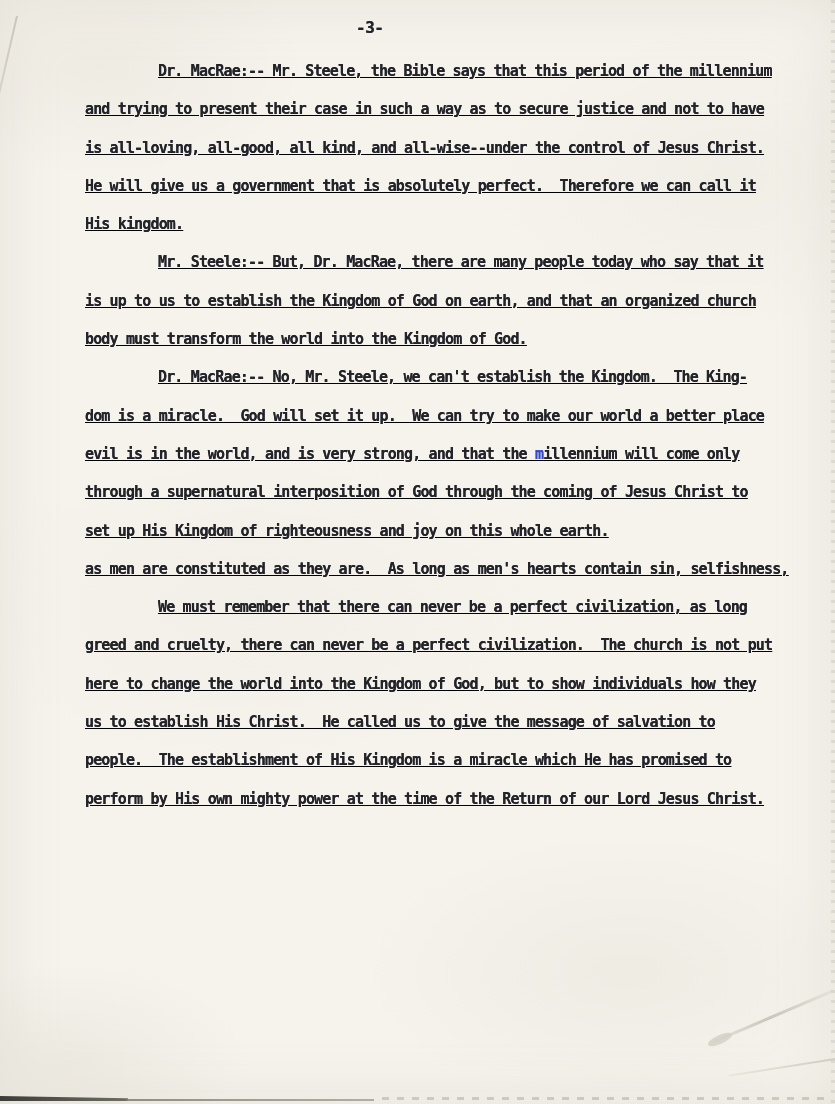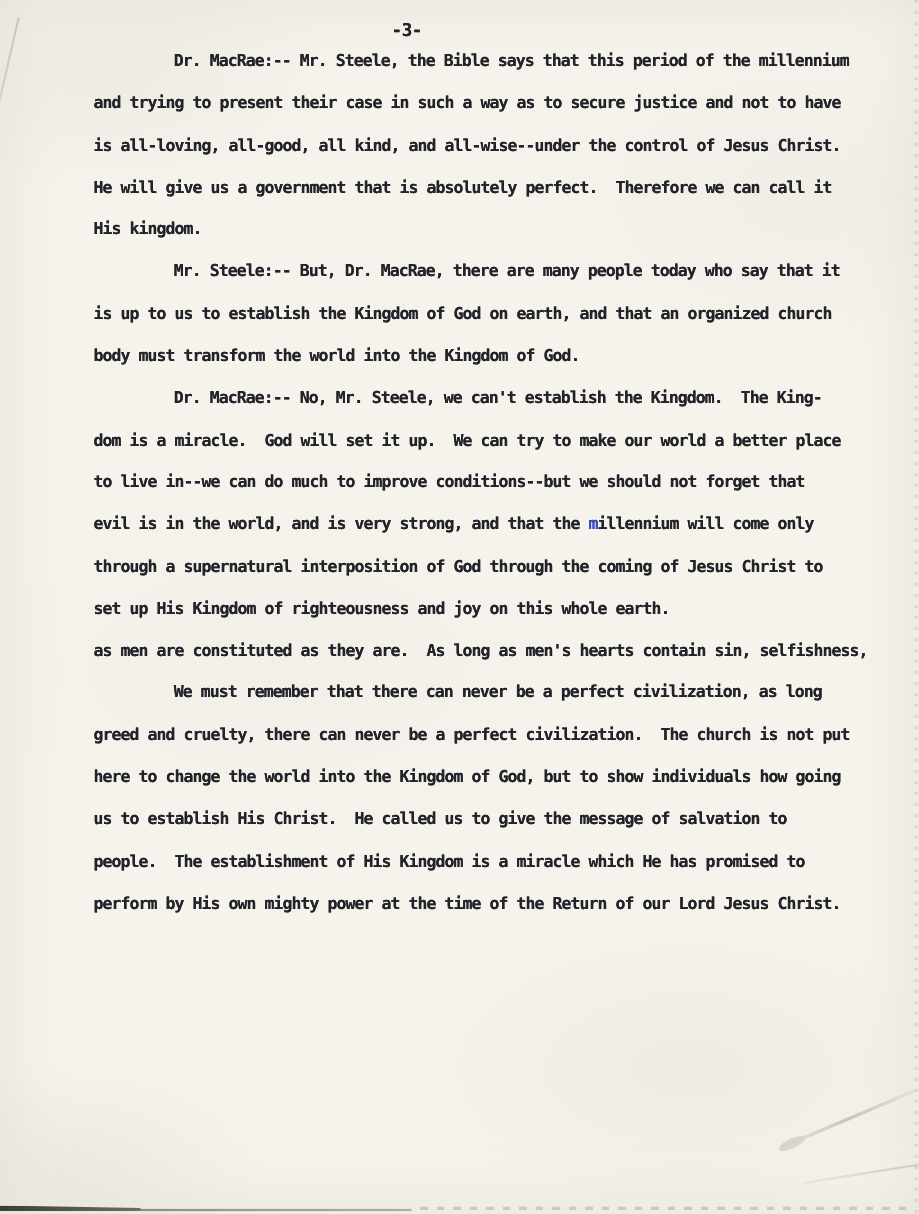--- a/index.html
+++ b/index.html
@@ -36,23 +36,24 @@
     left: 356px;
     font-size: 16px;
     font-weight: bold;
     line-height: 26px;
     letter-spacing: -0.5px;
     color: var(--ink, #23232a);
     text-shadow: 0 0 0.5px rgba(25,25,35,0.85);
   }
   .doc-body {
     position: absolute;
-    top: 36px;
+    top: 52px;
     left: 85px;
     width: 715px;
+    text-decoration: underline;
   }
   .line {
     height: 38.3px;
     line-height: 38.3px;
     white-space: pre;
     font-size: 15px;
     font-weight: bold;
     letter-spacing: -0.85px;
     color: var(--ink, #23232a);
     text-shadow: 0 0 0.5px rgba(25,25,35,0.85);
@@ -130,28 +131,27 @@
       <div class="line indent"><span>Dr. MacRae:-- Mr. Steele, the Bible says that this period of the millennium</span></div>
       <div class="line"><span>and trying to present their case in such a way as to secure justice and not to have</span></div>
       <div class="line"><span>is all-loving, all-good, all kind, and all-wise--under the control of Jesus Christ.</span></div>
       <div class="line"><span>He will give us a government that is absolutely perfect.  Therefore we can call it</span></div>
       <div class="line"><span>His kingdom.</span></div>
       <div class="line indent"><span>Mr. Steele:-- But, Dr. MacRae, there are many people today who say that it</span></div>
       <div class="line"><span>is up to us to establish the Kingdom of God on earth, and that an organized church</span></div>
       <div class="line"><span>body must transform the world into the Kingdom of God.</span></div>
       <div class="line indent"><span>Dr. MacRae:-- No, Mr. Steele, we can't establish the Kingdom.  The King-</span></div>
       <div class="line"><span>dom is a miracle.  God will set it up.  We can try to make our world a better place</span></div>
-      <div class="line"><span>to live in--we can do much to improve conditions--but we should not forget that</span></div>
       <div class="line"><span>evil is in the world, and is very strong, and that the </span><span class="hand" style="color: rgb(54, 71, 197);">m</span><span>illennium will come only</span></div>
       <div class="line"><span>through a supernatural interposition of God through the coming of Jesus Christ to</span></div>
       <div class="line"><span>set up His Kingdom of righteousness and joy on this whole earth.</span></div>
       <div class="line"><span>as men are constituted as they are.  As long as men's hearts contain sin, selfishness,</span></div>
       <div class="line indent"><span>We must remember that there can never be a perfect civilization, as long</span></div>
       <div class="line"><span>greed and cruelty, there can never be a perfect civilization.  The church is not put</span></div>
-      <div class="line"><span>here to change the world into the Kingdom of God, but to show individuals how going</span></div>
+      <div class="line"><span>here to change the world into the Kingdom of God, but to show individuals how they</span></div>
       <div class="line"><span>us to establish His Christ.  He called us to give the message of salvation to</span></div>
       <div class="line"><span>people.  The establishment of His Kingdom is a miracle which He has promised to</span></div>
       <div class="line"><span>perform by His own mighty power at the time of the Return of our Lord Jesus Christ.</span></div>
     </main>
 
   <div class="artifact crease-top-left"></div>
   <div class="artifact edge-strip-dark"></div>
   <div class="artifact edge-strip-tail"></div>
   <div class="artifact edge-speckle-bottom"></div>
   <div class="artifact crease-bottom-right-1"></div>

